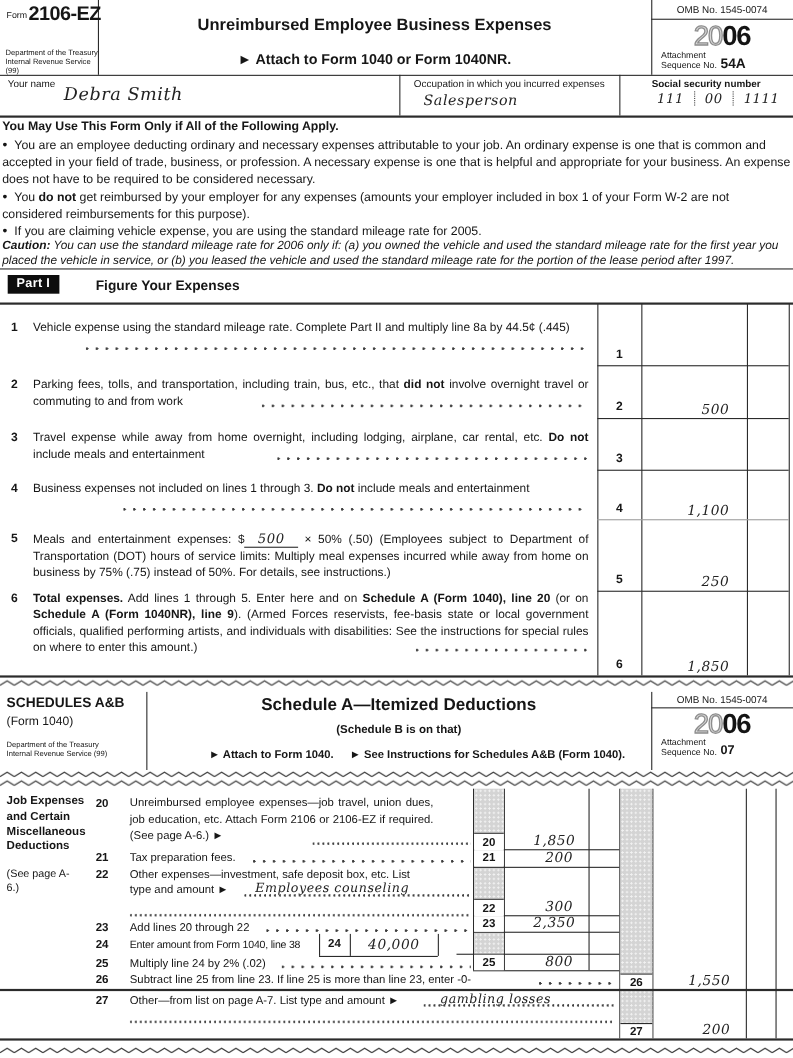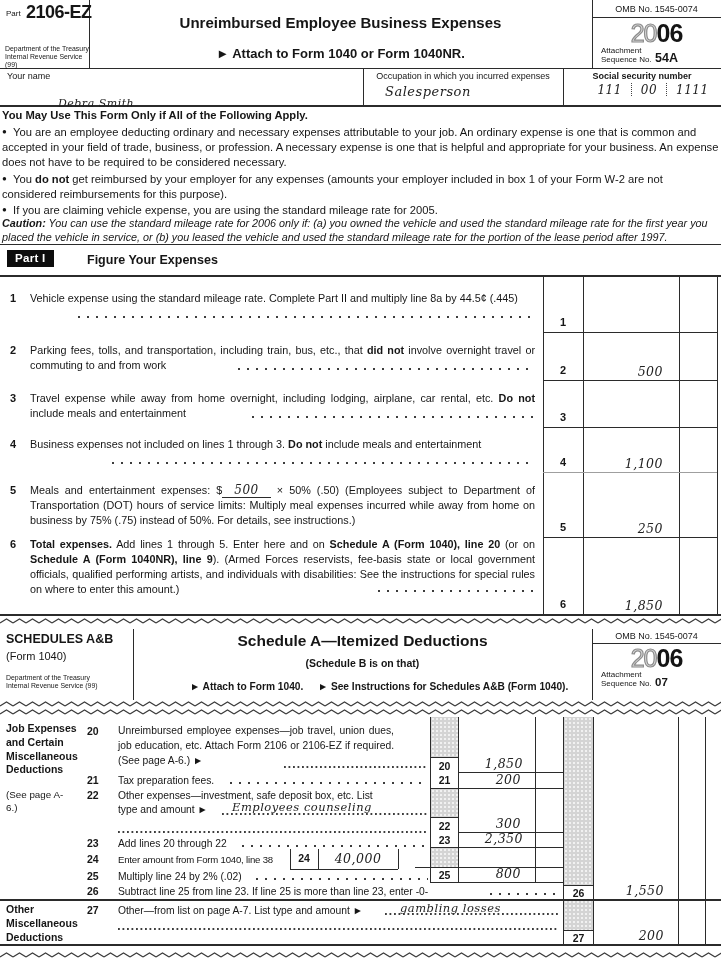--- a/index.html
+++ b/index.html
@@ -47,21 +47,21 @@
 </style>
 </head>
 <body>
 
 <div class="page">
 
   <div class="vline" style="left:89px;top:0;height:68px"></div>
   <div class="vline" style="left:592px;top:0;height:68px"></div>
   <div class="hline" style="left:0;top:68px;width:721px"></div>
 
-  <span class="t" style="left:6px;top:9px;font-size:8px">Part</span>
+  <span class="t" style="left:6px;top:9px;font-size:8px">Form</span>
   <span class="t b" style="left:26px;top:2px;font-size:18px;letter-spacing:-.5px">2106-EZ</span>
   <div class="p tiny" style="left:5px;top:45px;width:84px">
     <div>Department of the Treasury</div>
       <div>Internal Revenue Service    (99)</div>
   </div>
 
   <div class="p ctr b" style="left:89px;top:14px;width:503px;font-size:15px">Unreimbursed Employee Business Expenses</div>
   <div class="p ctr b" style="left:89px;top:46px;width:503px;font-size:13px">► Attach to Form 1040 or Form 1040NR.</div>
 
   <div class="p ctr" style="left:592px;top:4px;width:129px;font-size:9px">OMB No. 1545-0074</div>
@@ -70,21 +70,21 @@
     <span class="y20">20</span><span class="y06">06</span>
   </div>
   <span class="t" style="left:601px;top:46px;font-size:8px">Attachment</span>
   <span class="t" style="left:601px;top:55px;font-size:8px">Sequence No.</span>
   <span class="t b" style="left:655px;top:51px;font-size:12.5px">54A</span>
 
   <div class="vline" style="left:363px;top:68px;height:37px"></div>
   <div class="vline" style="left:563px;top:68px;height:37px"></div>
   <div class="hline th2" style="left:0;top:105px;width:721px"></div>
   <span class="t" style="left:7px;top:71px;font-size:9px">Your name</span>
-  <span class="t hand" style="left:58px;top:97px;font-size:11px">Debra Smith</span>
+  <span class="t hand" style="left:58px;top:76px;font-size:16px">Debra Smith</span>
   <div class="p ctr" style="left:363px;top:71px;width:200px;font-size:9px">Occupation in which you incurred expenses</div>
   <span class="t hand" style="left:385px;top:84px;font-size:13px">Salesperson</span>
   <div class="p ctr b" style="left:563px;top:71px;width:158px;font-size:9px">Social security number</div>
   <div class="p ctr hand" style="left:563px;top:83px;width:180px;font-size:12px">
     <span>111</span><i class="ssnsep"></i><span>00</span><i class="ssnsep"></i><span>1111</span>
   </div>
 
   <div class="p b" style="left:2px;top:109px;font-size:11.2px">You May Use This Form Only if All of the Following Apply.</div>
   <div class="p bullet" style="left:2px;top:124px;width:717px;font-size:11.2px;line-height:15.4px"><span>You are an employee deducting ordinary and necessary expenses attributable to your job. An ordinary expense is one that is common and accepted in your field of trade, business, or profession. A necessary expense is one that is helpful and appropriate for your business. An expense does not have to be required to be considered necessary.</span></div>
   <div class="p bullet" style="left:2px;top:171px;width:717px;font-size:11.2px;line-height:15.4px"><span>You </span><span class="b">do not</span><span> get reimbursed by your employer for any expenses (amounts your employer included in box 1 of your Form W-2 are not considered reimbursements for this purpose).</span></div>
@@ -172,21 +172,20 @@
 
   <svg class="wavy" style="top:700px">
       <rect width="721" height="8" fill="url(#zz1)"></rect>
     </svg>
   <svg class="wavy" style="top:708px">
       <rect width="721" height="8" fill="url(#zz1)"></rect>
     </svg>
 
   <div class="p b" style="left:6px;top:722px;width:80px;font-size:10.5px;line-height:13.8px">Job Expenses and Certain Miscellaneous Deductions</div>
   <div class="p" style="left:6px;top:788px;width:58px;font-size:9.8px;line-height:13px">(See page A-6.)</div>
-  <div class="p b" style="left:6px;top:903px;width:80px;font-size:10.5px;line-height:13.8px">Other Miscellaneous Deductions</div>
 
   <div class="vline" style="left:430px;top:717px;height:165px"></div>
   <div class="vline" style="left:458px;top:717px;height:165px"></div>
   <div class="vline" style="left:535px;top:717px;height:165px"></div>
   <div class="stipple" style="left:431px;top:717px;width:27px;height:40px"></div>
   <div class="stipple" style="left:431px;top:789px;width:27px;height:28px"></div>
   <div class="stipple" style="left:431px;top:848px;width:27px;height:19px"></div>
   <div class="hline" style="left:430px;top:772px;width:133px"></div>
   <div class="hline" style="left:430px;top:788px;width:133px"></div>
   <div class="hline" style="left:430px;top:832px;width:133px"></div>

